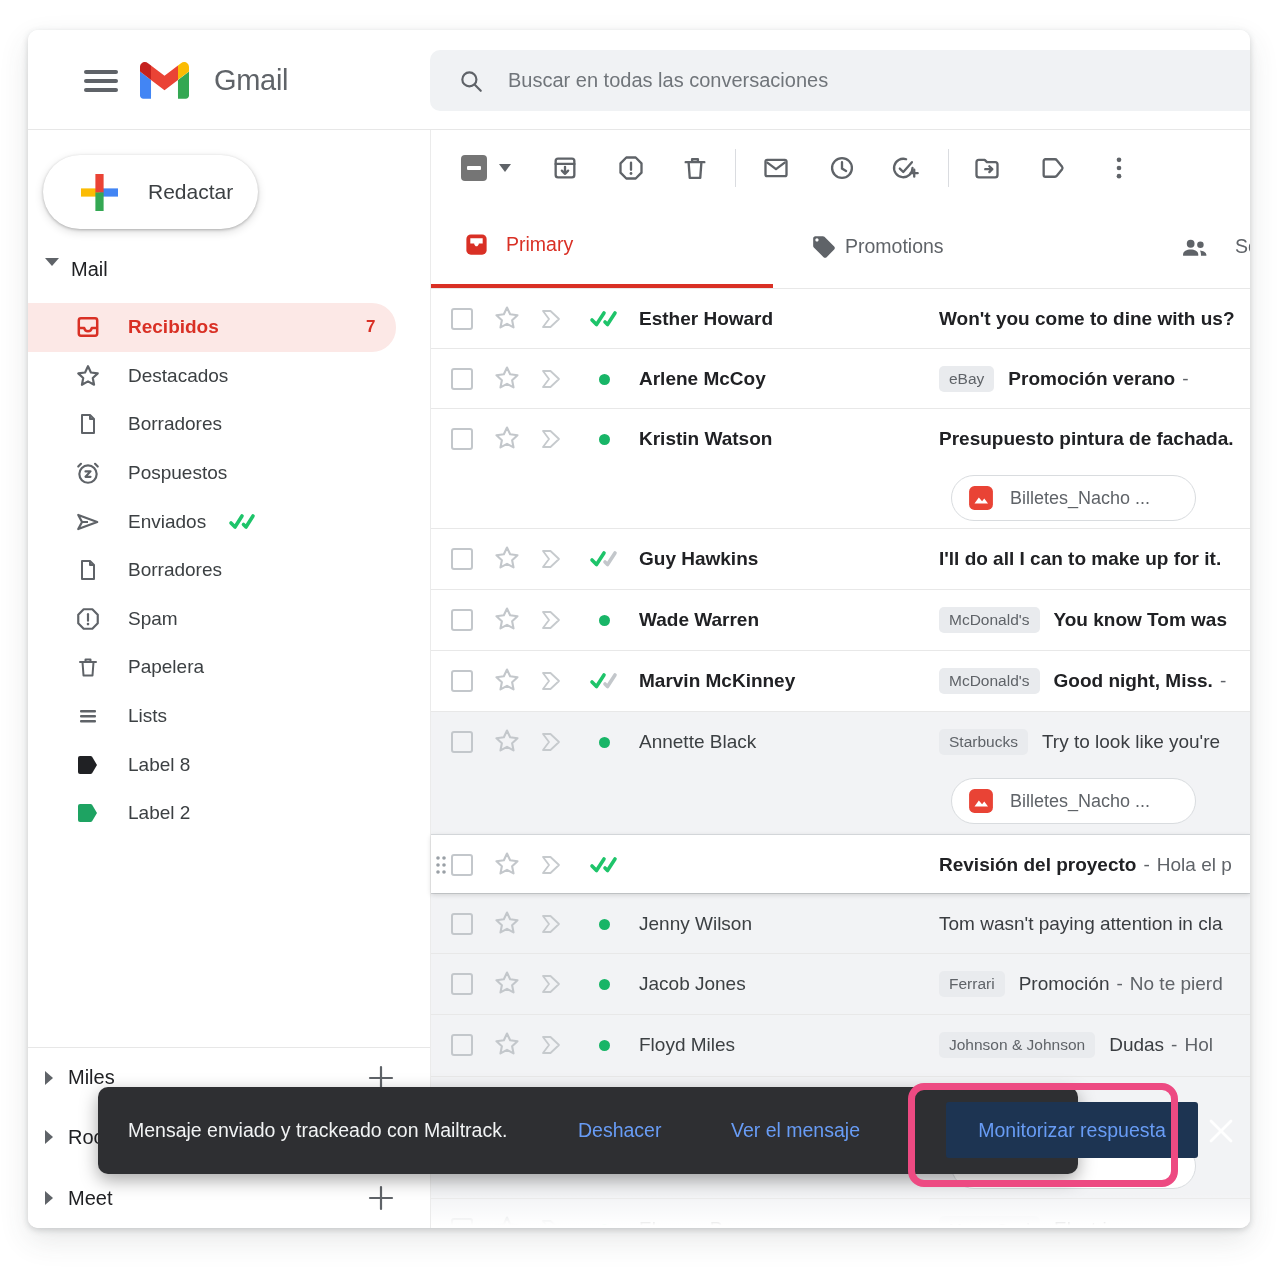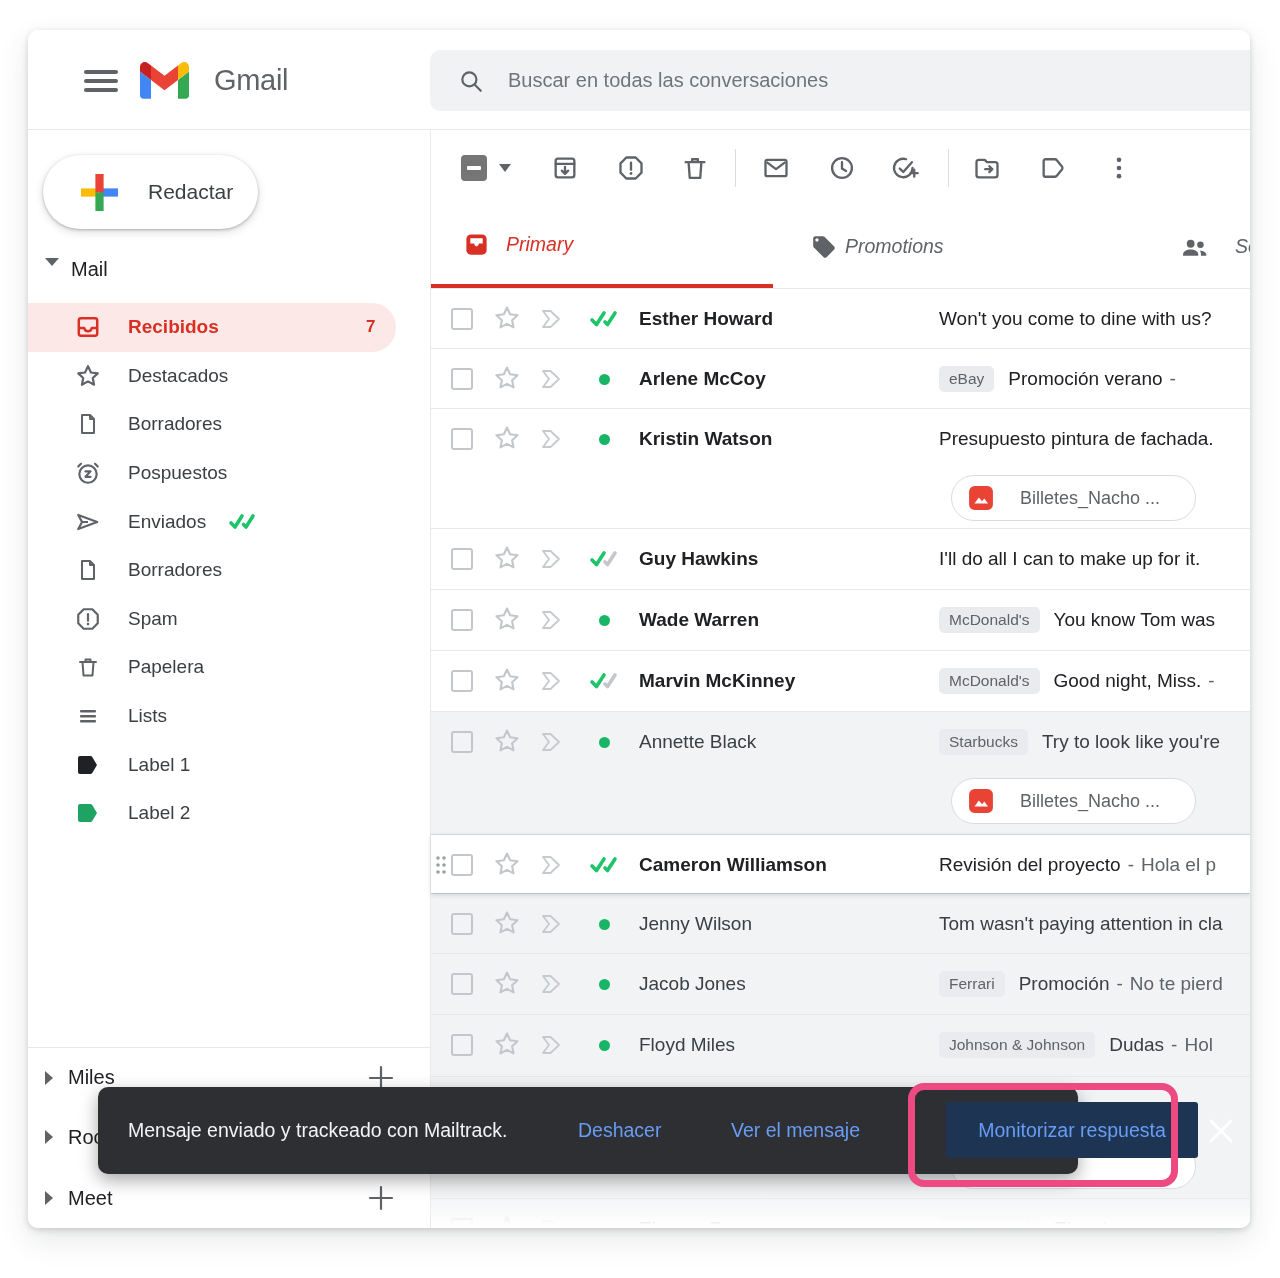--- a/index.html
+++ b/index.html
@@ -49,21 +49,21 @@
 
   
   .main { position:absolute; left:402px; top:100px; right:0; bottom:0; border-left:1px solid #ebebeb; background:#fff; }
   .toolbar { height:75px; display:flex; align-items:center; padding-left:30px; }
   .tb { display:flex; align-items:center; cursor:pointer; }
   .selbox { width:26px; height:26px; background:#757575; border-radius:4px; position:relative; }
   .selbox::after { content:""; position:absolute; left:6px; top:11px; width:14px; height:4px; background:#fff; border-radius:1px; }
   .vdiv { width:1px; height:38px; background:#dadce0; }
   .tabs { position:relative; height:83px; width:100%; }
   .tab { position:absolute; top:0; height:83px; display:flex; align-items:center; cursor:pointer; }
-  .tab .tlabel { font-size:19.5px; font-weight:500; color:#5f6368;font-style:italic; }
+  .tab .tlabel { font-size:19.5px; font-weight:500; color:#5f6368; }
   .tab-primary { left:0; width:342px; padding-left:32px; gap:16px; border-bottom:4px solid var(--c-accent_red,#d93025); }
   .tab-primary .tlabel { color:var(--c-accent_red,#d93025); }
   .tab-promotions { left:380px; gap:8px; }
   .tab-social { left:748px; gap:24px; }
 
   
   .list { position:relative; }
   .row { position:relative; border-top:1px solid #e8e8e8; background:#fff; }
   .row.read { background:#f2f3f5; }
   .row.drag { background:#fff; border-top:1px solid #d3d6d9; box-shadow:0 2px 5px rgba(0,0,0,.14); z-index:1; }
@@ -71,26 +71,26 @@
   .cbx { position:absolute; left:20px; top:19px; width:22px; height:22px; border:2px solid #c3c7cb; border-radius:3px; cursor:pointer; }
   .star { position:absolute; left:62px; top:15px; cursor:pointer; }
   .imp { position:absolute; left:108px; top:18px; }
   .status { position:absolute; left:156px; top:18px; }
   .dot { position:absolute; left:168px; top:25px; width:11px; height:11px; border-radius:50%; background:var(--c-green,#18b567); }
   .sender { position:absolute; left:208px; top:0; height:60px; line-height:60px; width:292px; overflow:hidden;
             white-space:nowrap; font-size:19px; color:#3c4043; }
   .row.unread .sender { font-weight:700; color:#202124; }
   .subj { position:absolute; left:508px; right:0; top:0; height:60px; display:flex; align-items:center;
           overflow:hidden; white-space:nowrap; font-size:19px; color:#3a3d41; }
-  .row.unread .subj .st { font-weight:400; color:#202124; }
+  .row.unread .subj .st { font-weight:700; color:#202124; }
   .chip { background:var(--c-chip_bg,#e9ebee); color:#5f6368; font-size:15.5px; padding:4px 10px; border-radius:5px; margin-right:14px; flex:none; }
   .sep { color:#5f6368; margin:0 7px; }
   .snip { color:#5f6368; }
   .attach { position:absolute; left:520px; top:66px; height:46px; min-width:245px; background:#fff;
-            border:1px solid #d9dcdf; border-radius:23px; display:flex; align-items:center; gap:26px;
+            border:1px solid #d9dcdf; border-radius:23px; display:flex; align-items:center; gap:16px;
             padding:0 16px; cursor:pointer; }
   .attach .alabel { font-size:18px; color:#5f6368; white-space:nowrap; }
   .dragdots { position:absolute; left:2px; top:18px; }
   .fade { position:absolute; left:0; right:0; bottom:0; height:34px; z-index:3;
           background:linear-gradient(to bottom, rgba(255,255,255,0), #fff 92%); pointer-events:none; }
 
   
   .toast { position:absolute; left:70px; top:1057px; width:980px; height:87px; background:var(--c-toast_bg,#2e2f32);
            border-radius:10px; box-shadow:0 6px 18px rgba(0,0,0,.35); z-index:5; }
   .toast-msg { position:absolute; left:30px; top:0; height:87px; line-height:87px; font-size:19.5px; color:#f1f3f4; }
@@ -242,21 +242,21 @@
           </svg>
         </span>
         <span class="lbl">Lists</span>
       </div>
       <div class="nav-item">
         <span class="icon">
           <svg width="24" height="22" viewBox="0 0 24 22" fill="#202124">
             <path d="M2 4a2 2 0 012-2h10.5a2 2 0 011.6.8L21 11l-4.9 8.2a2 2 0 01-1.6.8H4a2 2 0 01-2-2z"></path>
           </svg>
         </span>
-        <span class="lbl">Label 1</span>
+        <span class="lbl">Label 8</span>
       </div>
       <div class="nav-item">
         <span class="icon">
           <svg width="24" height="22" viewBox="0 0 24 22" fill="#1ea362">
             <path d="M2 4a2 2 0 012-2h10.5a2 2 0 011.6.8L21 11l-4.9 8.2a2 2 0 01-1.6.8H4a2 2 0 01-2-2z"></path>
           </svg>
         </span>
         <span class="lbl">Label 2</span>
       </div>
     </div>
@@ -532,21 +532,20 @@
         <svg class="star" width="28" height="28" viewBox="0 0 24 24" fill="none" stroke="#c3c7cb" stroke-width="1.8" stroke-linejoin="round">
               <path d="M12 3l2.7 5.8 6.3.8-4.6 4.3 1.2 6.2L12 17l-5.6 3.1 1.2-6.2L3 9.6l6.3-.8z"></path>
             </svg>
         <svg class="imp" width="26" height="24" viewBox="0 0 26 24" fill="none" stroke="#c6cacd" stroke-width="1.8" stroke-linejoin="round">
               <path d="M4 4h7.5l8.5 8-8.5 8H4l6-8z"></path>
             </svg>
         <svg class="status" width="40" height="24" viewBox="0 0 40 24" fill="none" stroke-width="3.6" stroke-linecap="round" stroke-linejoin="round">
               <path d="M28 6l-7.5 11.5L18 15" stroke="#1ec46a"></path>
               <path d="M17 6L9.5 17.5l-4.5-4.5" stroke="#1ec46a"></path>
             </svg>
-        <span class="sender">Cameron Williamson</span>
         <div class="subj">
               <span class="st">Revisión del proyecto</span>
               <span class="sep">-</span>
               <span class="snip">Hola el p</span>
             </div>
       </div>
 
       <div class="row read after-drag" style="height:60px">
         <span class="cbx"></span>
         <svg class="star" width="28" height="28" viewBox="0 0 24 24" fill="none" stroke="#c3c7cb" stroke-width="1.8" stroke-linejoin="round">

